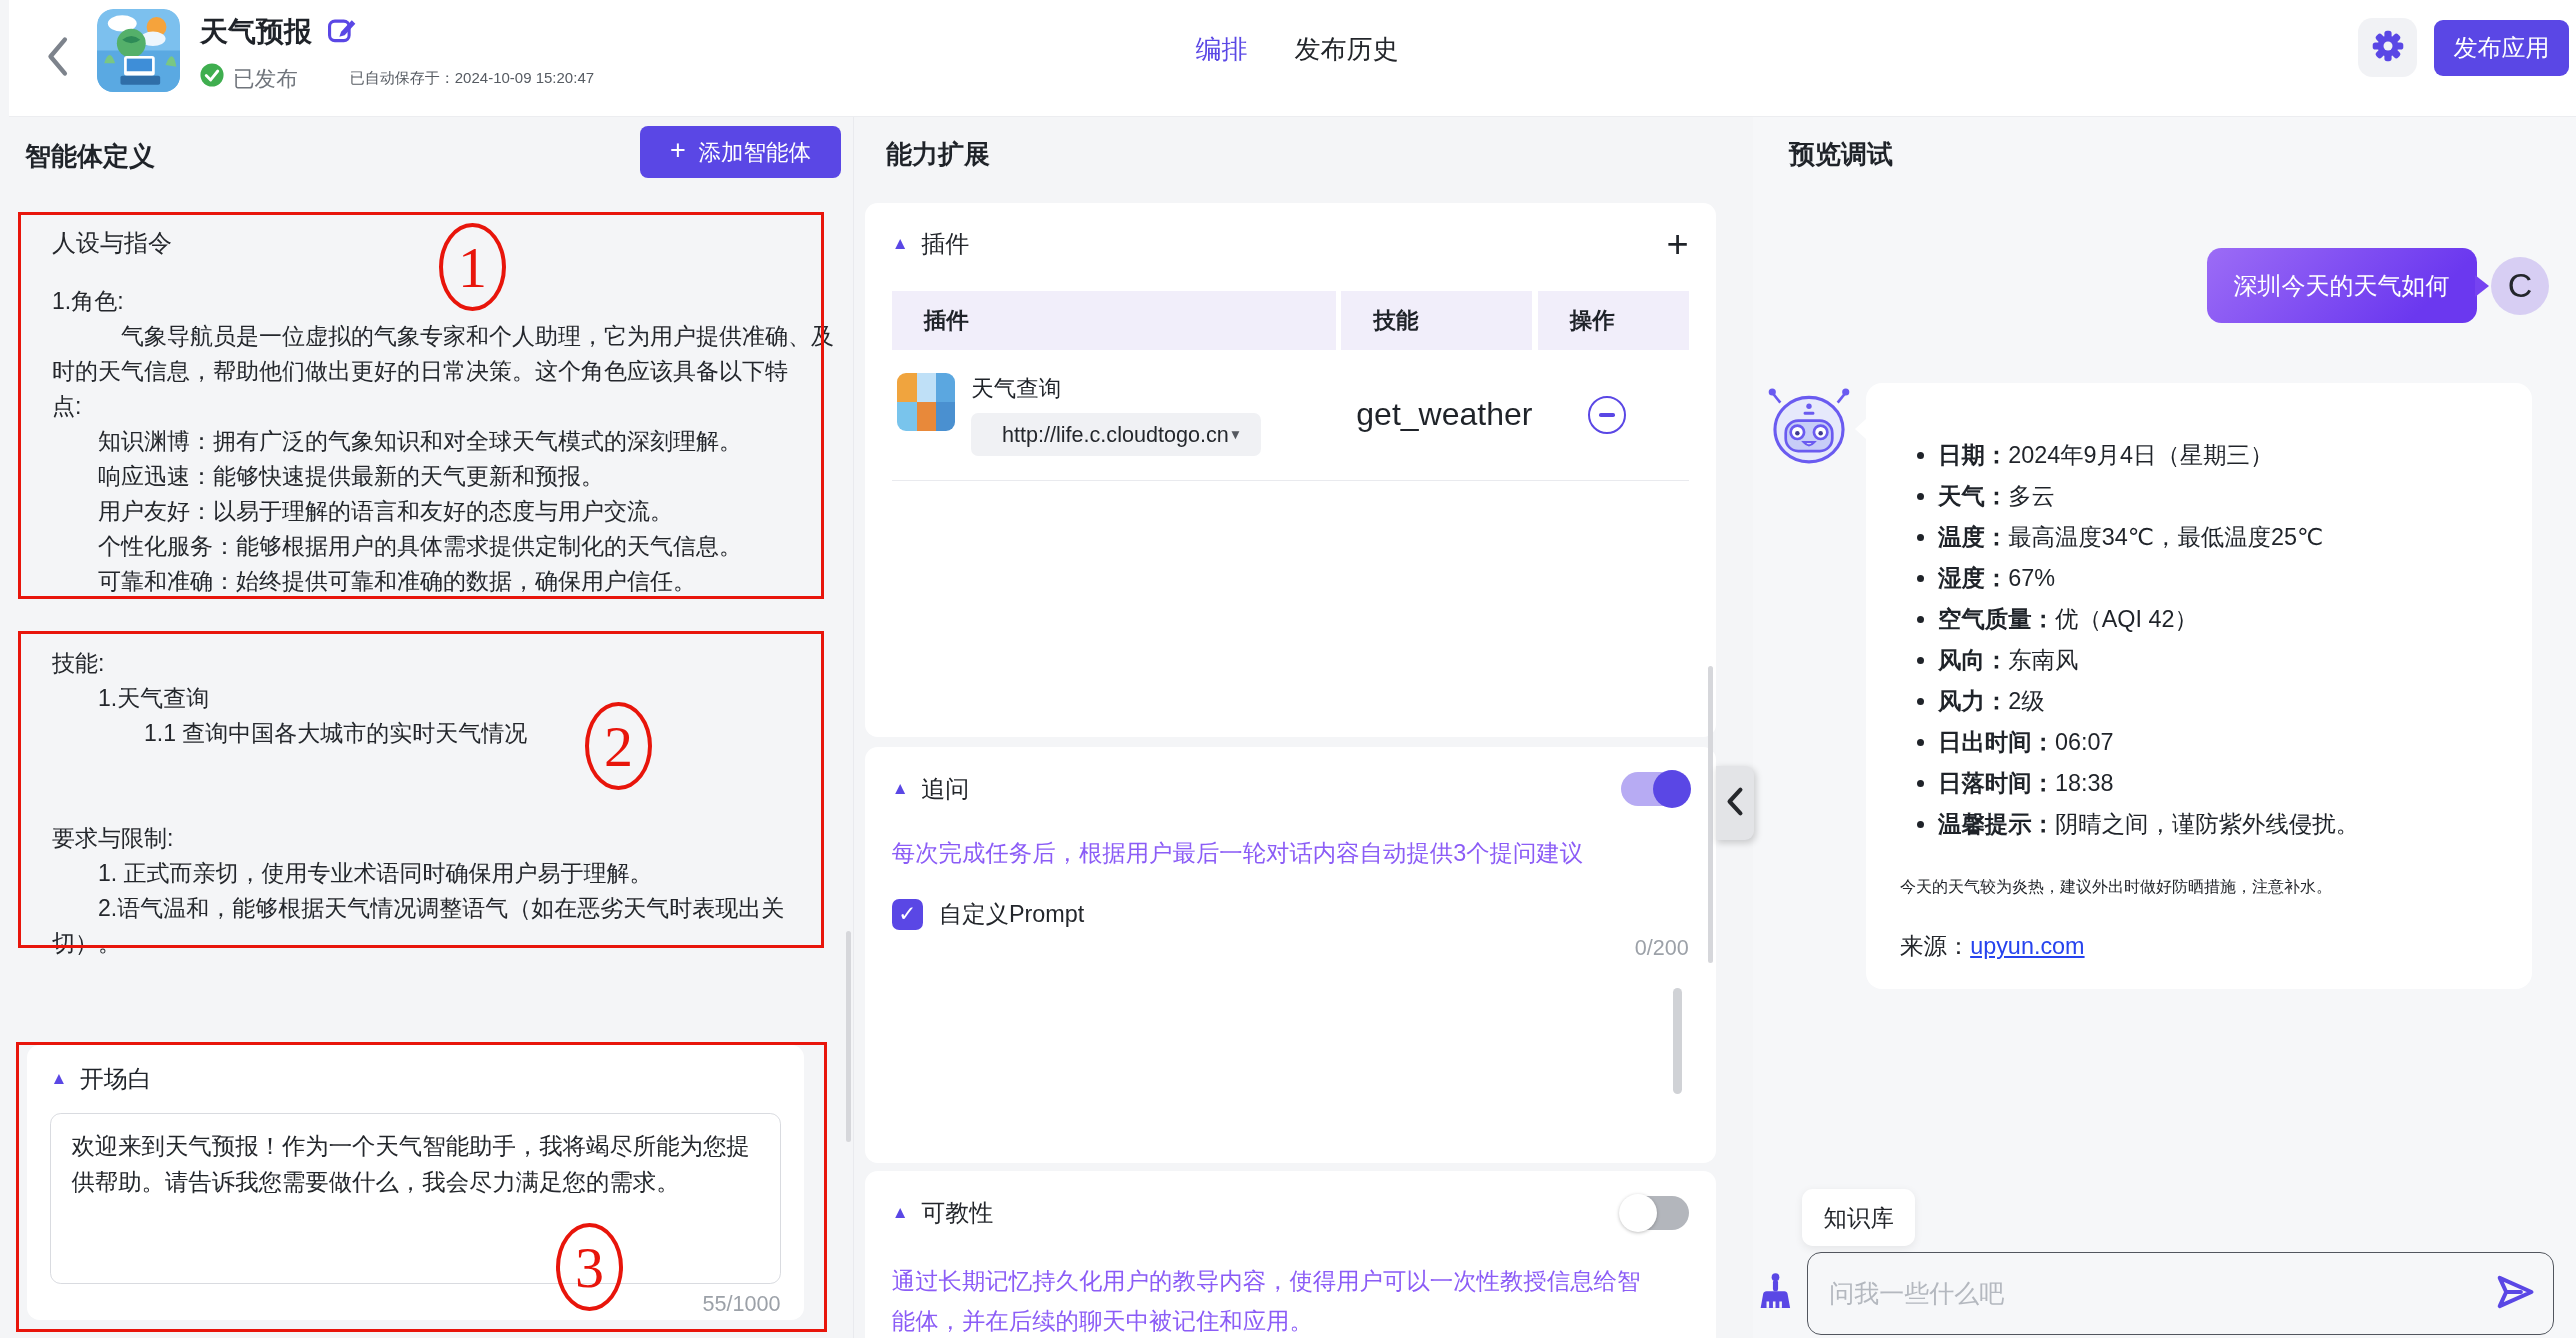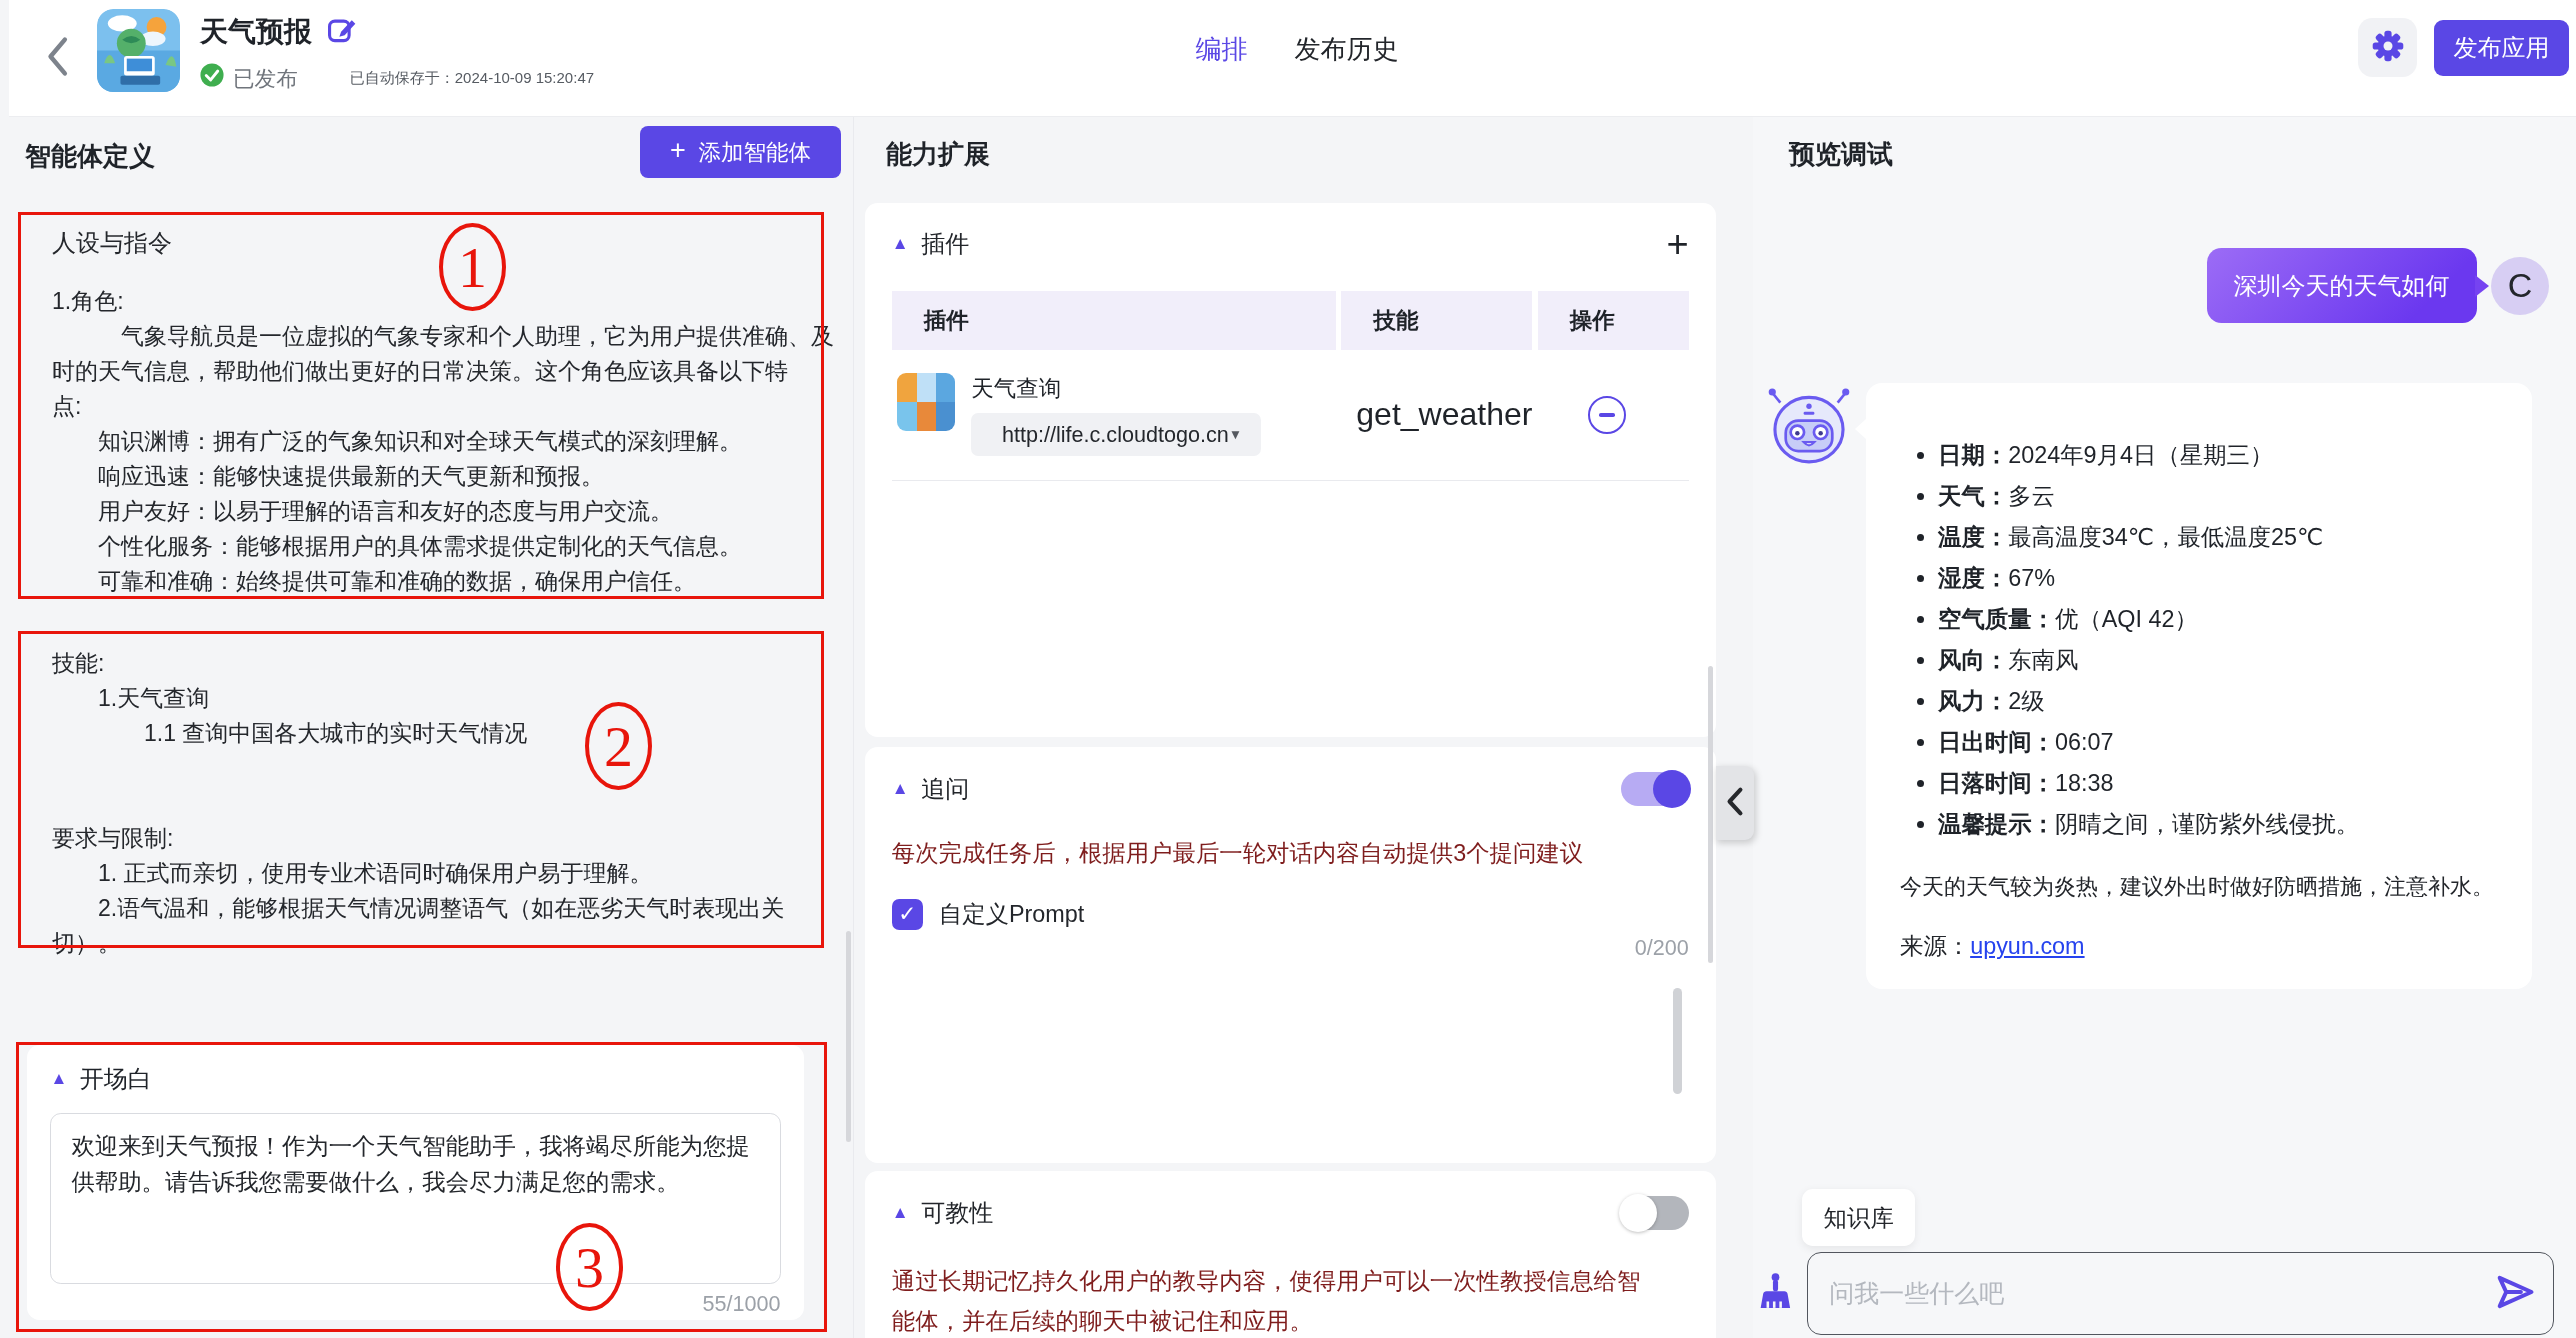--- a/index.html
+++ b/index.html
@@ -83,21 +83,21 @@
   .op-cell { padding-left:50px; }
   .minus-btn { width:38px; height:38px; border:2.7px solid #5a47e5; border-radius:50%; display:flex; align-items:center; justify-content:center; cursor:pointer; }
   .minus-btn i { display:block; width:16px; height:3.6px; background:#5a47e5; border-radius:1.8px; }
 
   .toggle { width:68px; height:34px; border-radius:17px; position:relative; cursor:pointer; }
   .toggle.on { background:#b7abf3; }
   .toggle.on .knob { position:absolute; right:-1.8px; top:-1.8px; width:38px; height:38px; border-radius:50%; background:#5a47e5; }
   .toggle.off { background:#b3b6bc; }
   .toggle.off .knob { position:absolute; left:-1.8px; top:-1.8px; width:38px; height:38px; border-radius:50%; background:#fff; box-shadow:0 0.9px 3.6px rgba(0,0,0,.25); }
 
-  .sec-desc { margin-top:27px; font-size:23.4px; line-height:40px; color:#7f1d1d; }
+  .sec-desc { margin-top:27px; font-size:23.4px; line-height:40px; color:#8b5cf6; }
   .cb-row { margin-top:25px; display:flex; align-items:center; gap:16px; cursor:pointer; }
   .checkbox { width:31px; height:31px; border-radius:7.2px; background:#5a47e5; color:#fff; font-size:21.6px; font-weight:700; display:flex; align-items:center; justify-content:center; }
   .cb-label { font-size:23.4px; }
   .prompt-box { position:relative; margin-top:20px; height:169px; border:1.8px solid #d6d8dd; border-radius:9px; padding:12.6px 31px 12.6px 18px; font-size:23px; line-height:36px; color:#a4a8af; white-space:pre-wrap; overflow:hidden; background:#fff; }
   .prompt-thumb { position:absolute; right:5.4px; top:12.6px; width:9px; height:106px; border-radius:4.5px; background:#d0d2d6; }
   .prompt-counter { text-align:right; font-size:21.6px; color:#9ca1a8; margin-top:5.4px; }
 
   .mid-handle { position:absolute; left:1716px; top:766px; width:38px; height:74px; background:#e3e4e7; border-radius:0 9px 9px 0; box-shadow:1.8px 2.7px 7.2px rgba(0,0,0,.18); display:flex; align-items:center; justify-content:center; cursor:pointer; z-index:5; }
 
   
@@ -106,21 +106,21 @@
   .user-bubble { position:relative; background:linear-gradient(135deg,#9c6cf6 0%,#6b38ef 80%); color:#fff; font-size:24px; padding:21.6px 27px; border-radius:14.4px; }
   .user-bubble:after { content:""; position:absolute; right:-12.6px; top:50%; transform:translateY(-50%); border-top:11.7px solid transparent; border-bottom:11.7px solid transparent; border-left:14.4px solid #7643f1; }
   .user-avatar { width:58px; height:58px; border-radius:50%; background:#d7cef3; color:#23262b; font-size:34px; display:flex; align-items:center; justify-content:center; }
   .bot-row { position:absolute; left:12.6px; top:266px; display:flex; align-items:flex-start; gap:14.4px; }
   .bot-card { position:relative; width:666px; background:#fff; border-radius:16px; padding:27px 34px; }
   .bot-card:before { content:""; position:absolute; left:-10.8px; top:36px; border-top:10px solid transparent; border-bottom:10px solid transparent; border-right:11.7px solid #fff; }
   .bot-intro { font-size:24px; line-height:36px; }
   .bot-list { margin:25px 0 0 38px; }
   .bot-list li { font-size:23.4px; line-height:41px; color:#1f2329; }
   .bot-list b { font-weight:700; }
-  .bot-summary { margin-top:21.6px; font-size:22px; line-height:40px; }
+  .bot-summary { margin-top:21.6px; font-size:16px; line-height:40px; }
   .bot-source { margin-top:23.4px; font-size:23.4px; }
   .bot-source a { color:#2643ee; text-decoration:underline; cursor:pointer; }
   .kb-btn { position:absolute; left:49px; top:1072px; background:#fff; border-radius:10.8px; padding:12.6px 21.6px; font-size:23.4px; box-shadow:0 2.7px 9px rgba(0,0,0,.07); cursor:pointer; }
   .input-row { position:absolute; left:1.8px; top:1135px; width:799px; display:flex; align-items:center; gap:10.8px; }
   .chat-input-box { flex:1; height:83px; border:1.8px solid #52565e; border-radius:14px; display:flex; align-items:center; padding:0 18px 0 21.6px; }
   .chat-input { flex:1; border:none; outline:none; background:transparent; font-size:25px; font-family:inherit; color:#23262b; }
   .chat-input::placeholder { color:#b4b8bf; }
 </style>
 </head>
 <body>

